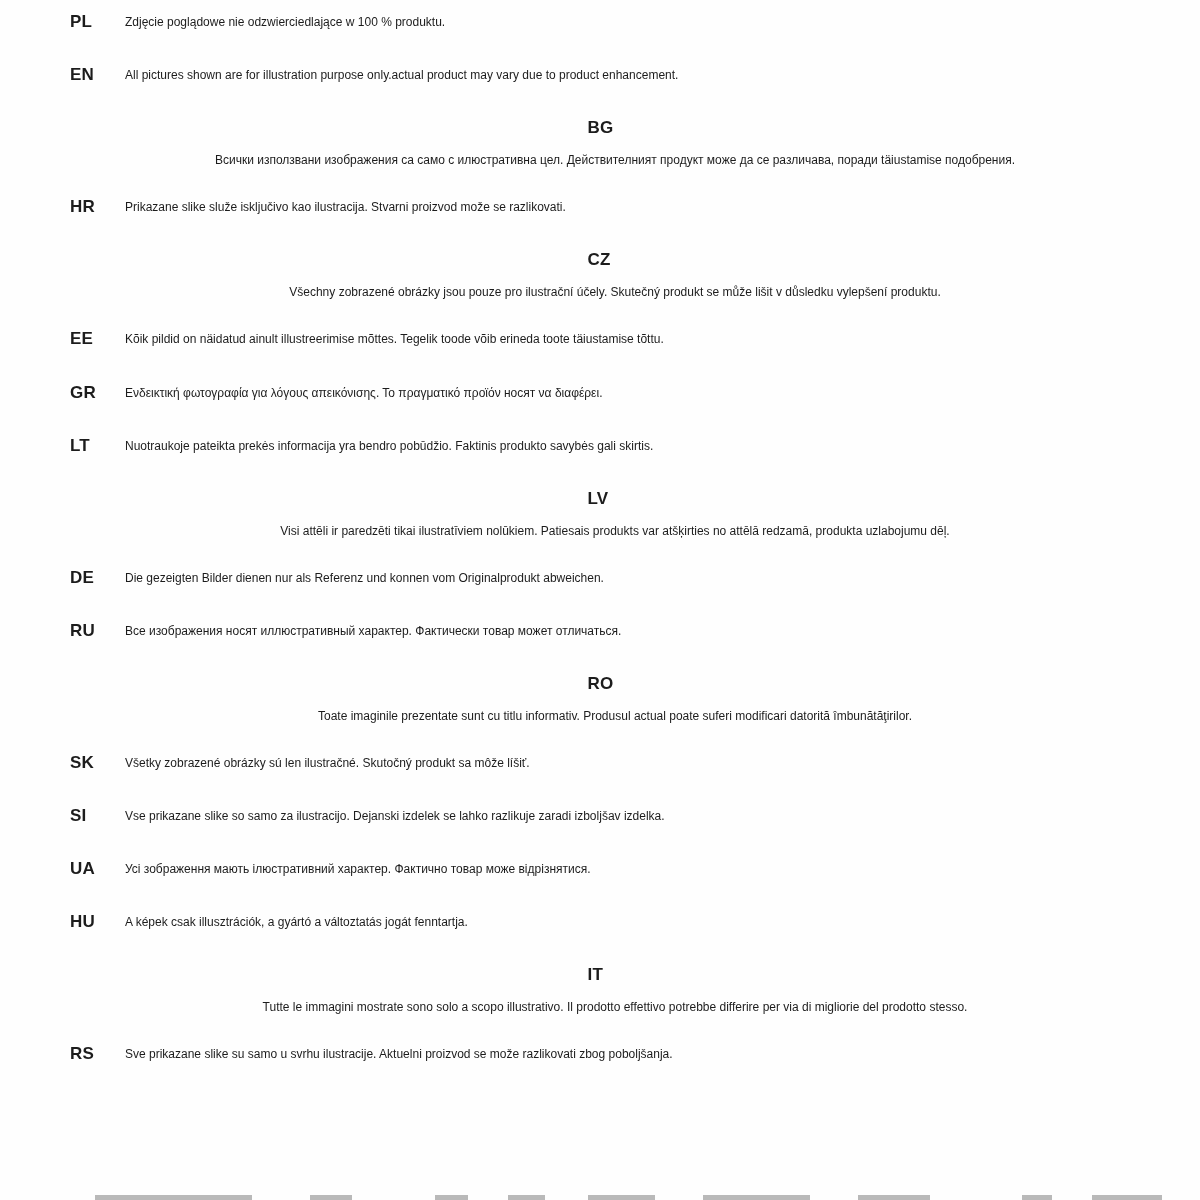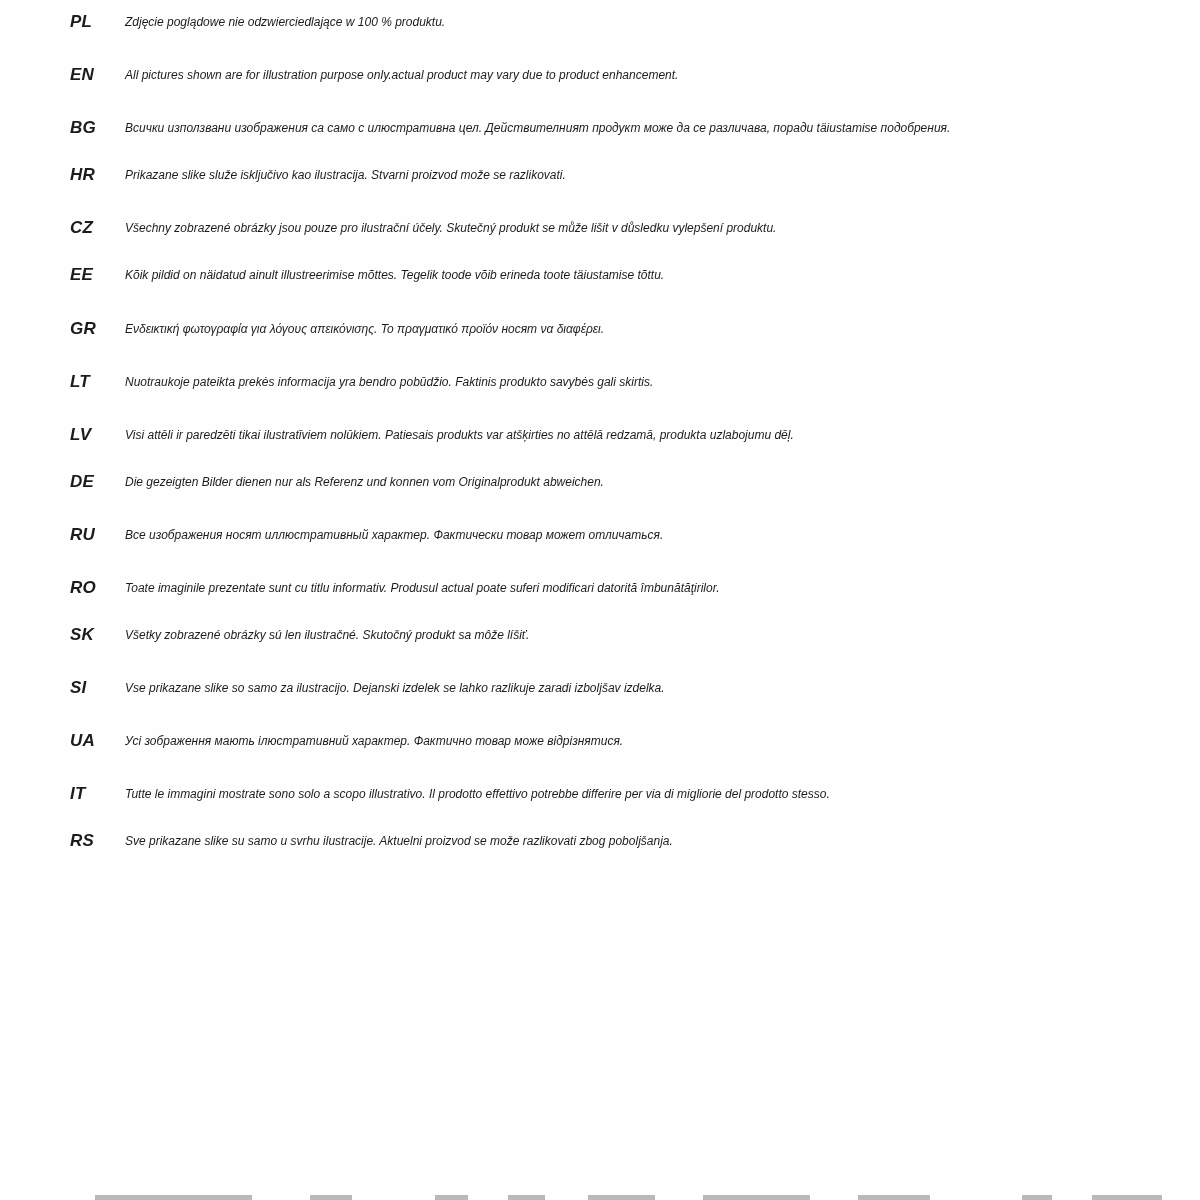--- a/index.html
+++ b/index.html
@@ -13,23 +13,22 @@
     overflow: hidden;
     position: relative;
   }
   .page {
     padding: 6px 40px 0 70px;
   }
   .row {
     display: flex;
     align-items: center;
     margin-bottom: 21px;
-    font-style: italic;
   }
-  .row.two { margin-bottom: 15px; }
+  .row.two { margin-bottom: 15px; flex-direction: column; }
   .row.gap-top { margin-top: 22px; }
   .code {
     width: 55px;
     flex-shrink: 0;
     font-weight: bold;
     font-size: 17px;
     line-height: 32px;
     letter-spacing: 0.2px;
   }
   .text {
@@ -125,20 +124,24 @@
   <div class="row">
     <span class="code">SI</span>
     <p class="text">Vse prikazane slike so samo za ilustracijo. Dejanski izdelek se lahko razlikuje zaradi izboljšav izdelka.</p>
   </div>
 
   <div class="row">
     <span class="code">UA</span>
     <p class="text">Усі зображення мають ілюстративний характер. Фактично товар може відрізнятися.</p>
   </div>
 
+  <div class="row">
+    <span class="code">HU</span>
+    <p class="text">A képek csak illusztrációk, a gyártó a változtatás jogát fenntartja.</p>
+  </div>
 
   <div class="row two">
     <span class="code">IT</span>
     <p class="text">Tutte le immagini mostrate sono solo a scopo illustrativo. Il prodotto effettivo potrebbe differire per via di migliorie del prodotto stesso.</p>
   </div>
 
   <div class="row">
     <span class="code">RS</span>
     <p class="text">Sve prikazane slike su samo u svrhu ilustracije. Aktuelni proizvod se može  razlikovati zbog poboljšanja.</p>
   </div>

